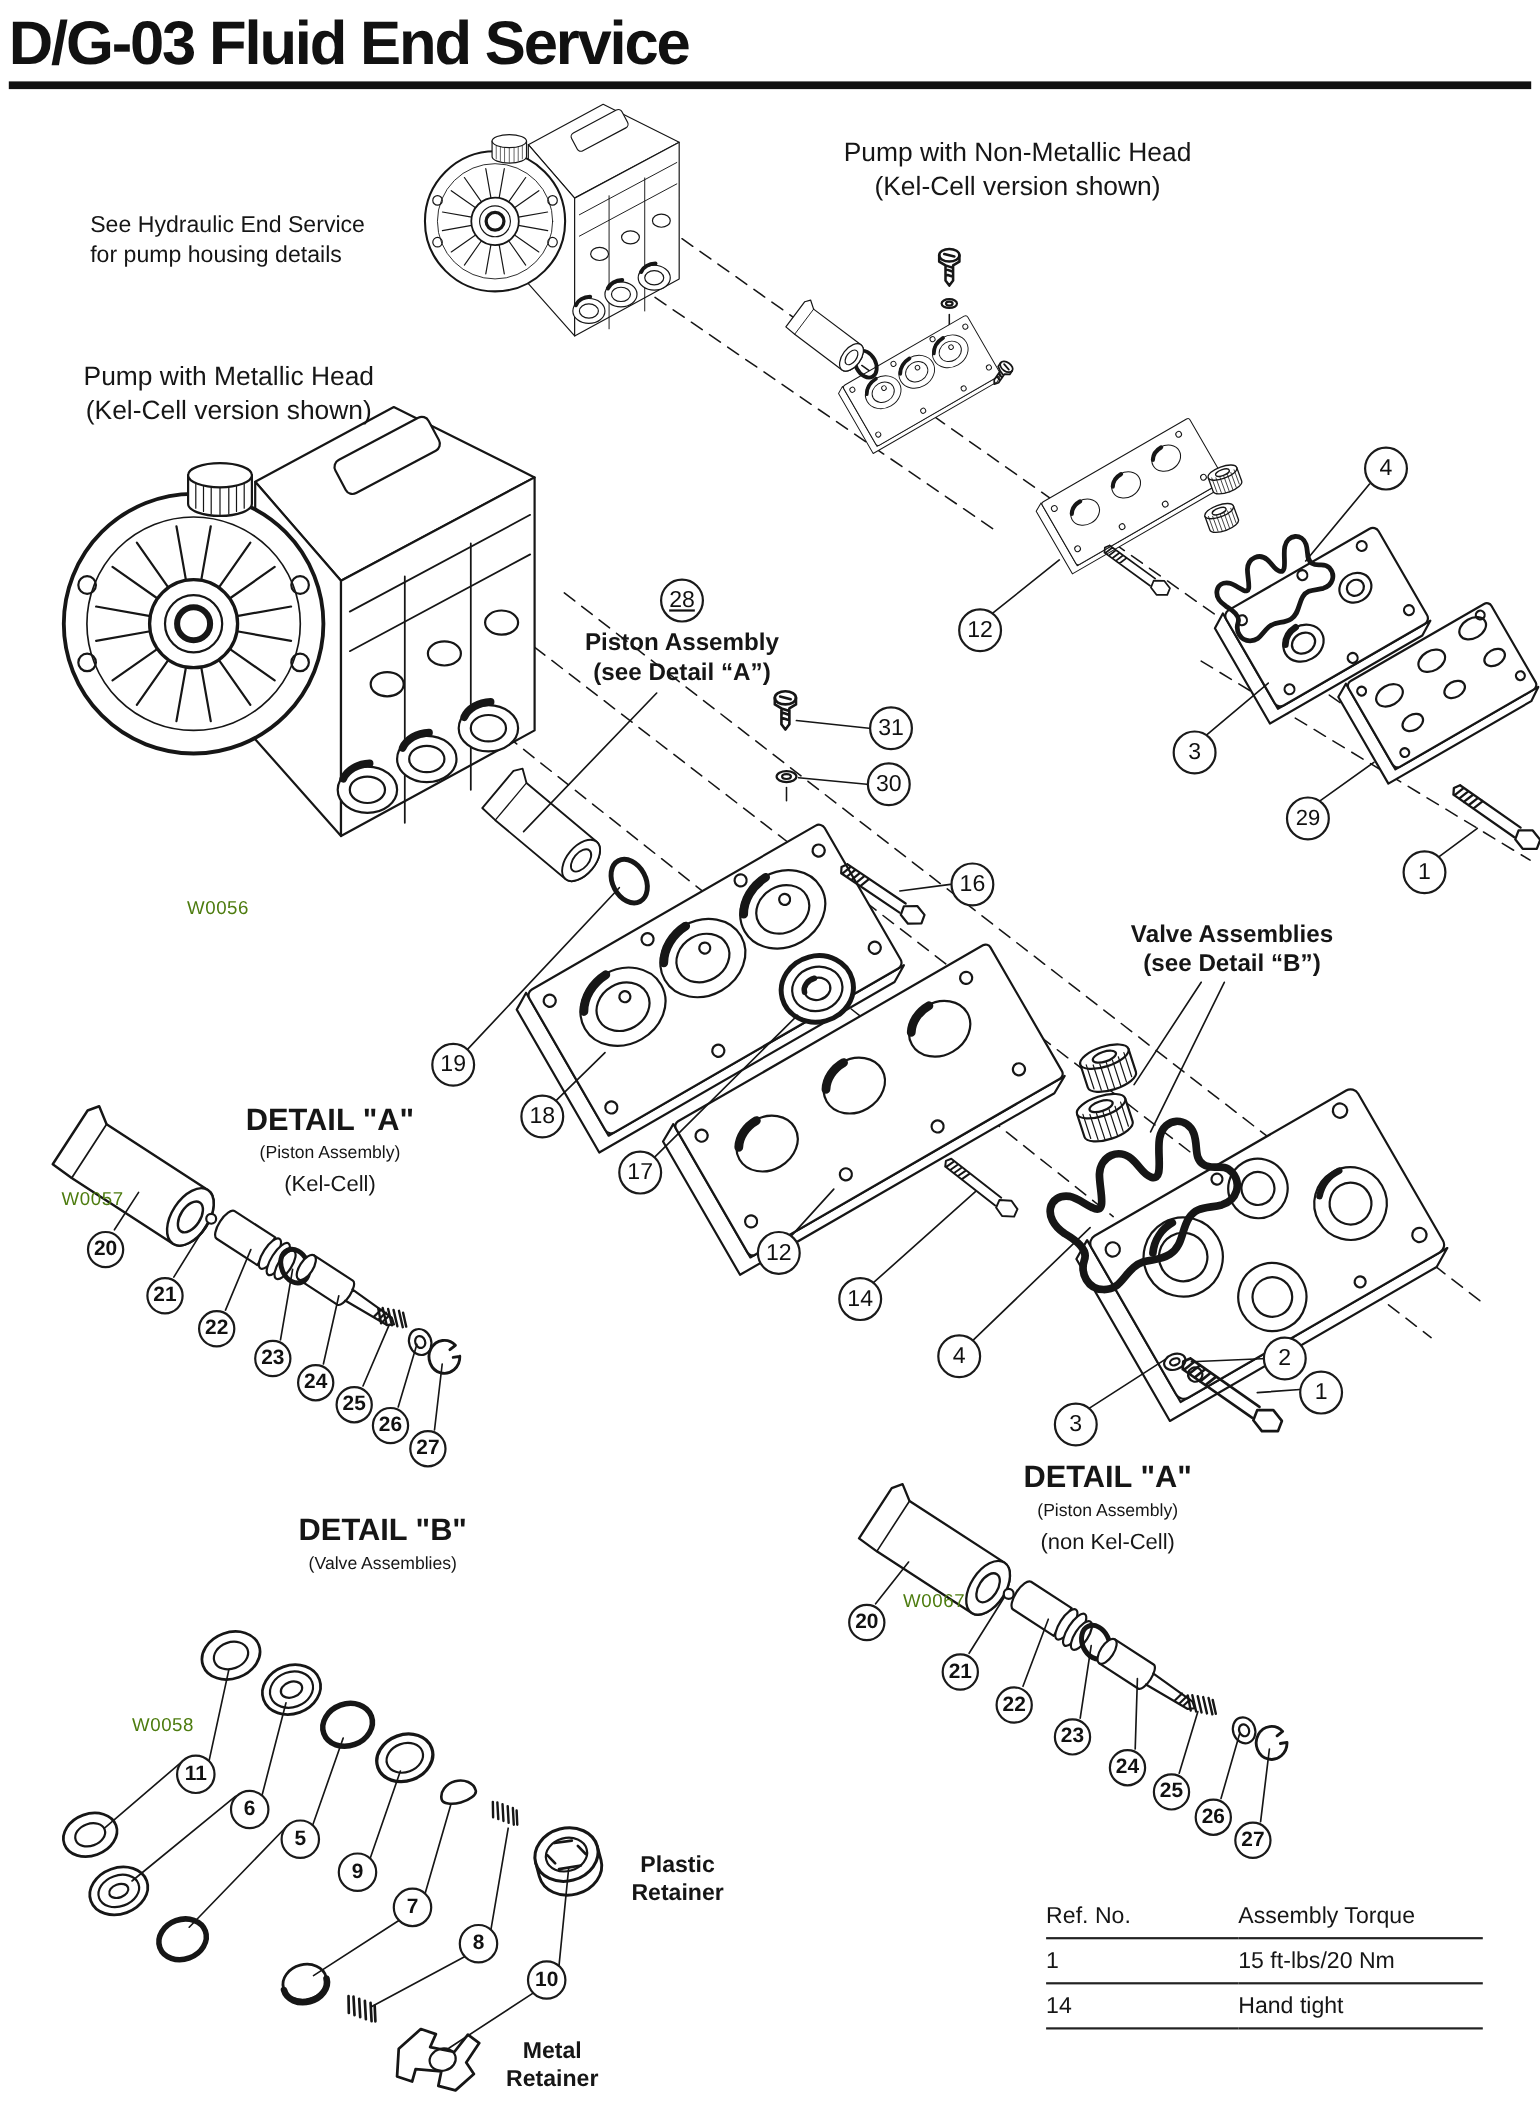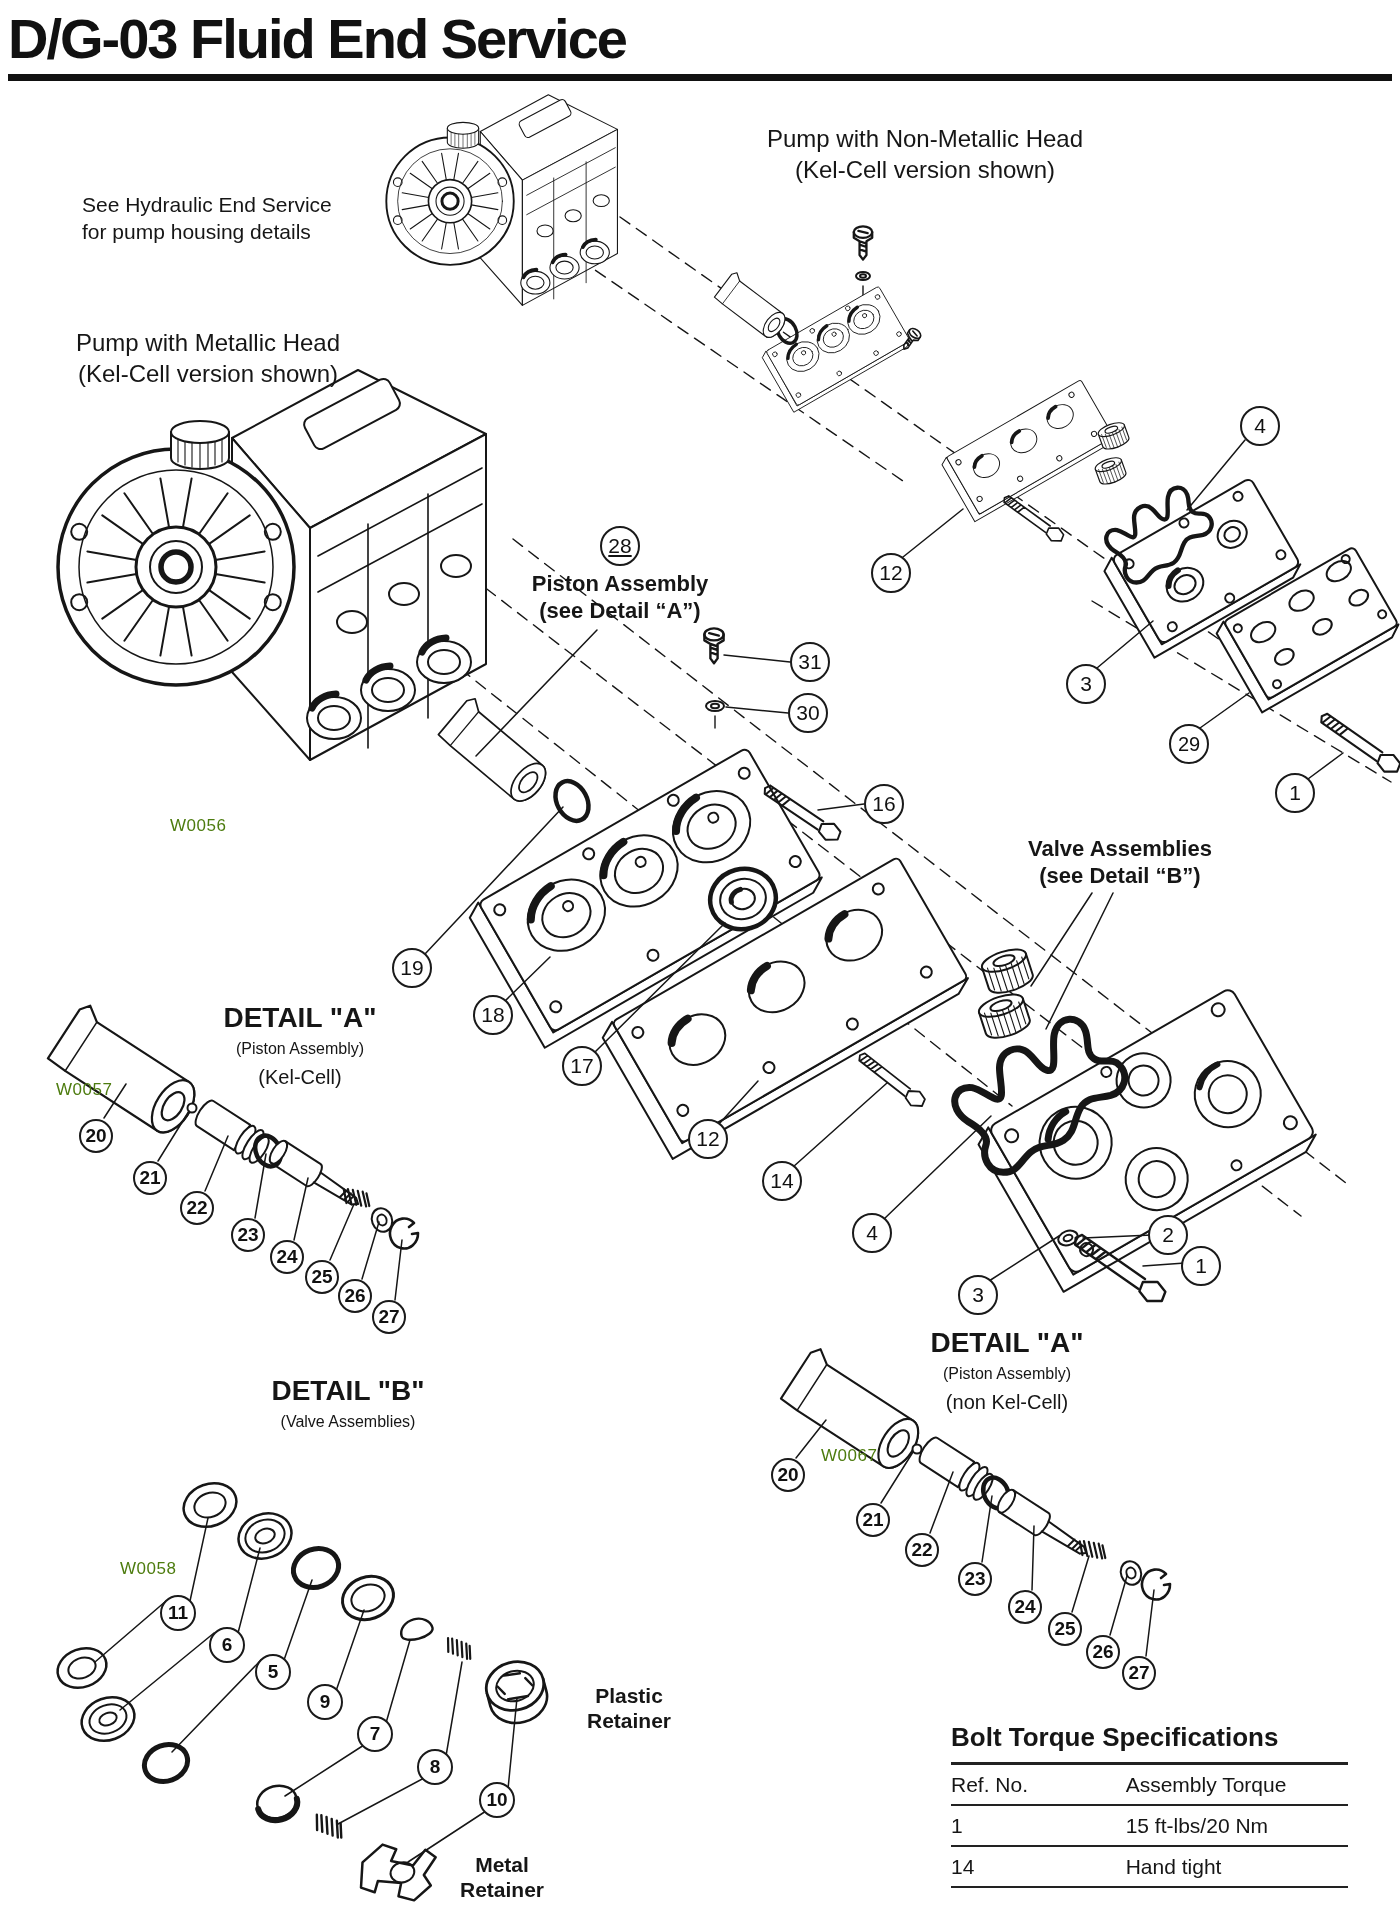--- a/index.html
+++ b/index.html
@@ -466,21 +466,21 @@
     <div class="detail-title">DETAIL "A"</div>
     <div class="detail-sub1">(Piston Assembly)</div>
     <div class="detail-sub2">(non Kel-Cell)</div>
   </div>
 
   <div class="abs t ctr" style="left:198px; top:1377px; width:300px;">
     <div class="detail-title">DETAIL "B"</div>
     <div class="detail-sub1">(Valve Assemblies)</div>
   </div>
 
-  <div class="abs t retainer ctr" style="left:559px; top:1683px; width:140px;">
+  <div class="abs t retainer ctr" style="left:546px; top:1683px; width:140px;">
     <div>Plastic</div>
     <div>Retainer</div>
   </div>
 
   <div class="abs t retainer ctr" style="left:432px; top:1852px; width:140px;">
     <div>Metal</div>
     <div>Retainer</div>
   </div>
 
   <div class="abs photo-id" style="left:170px; top:816px;">W0056</div>
@@ -526,21 +526,20 @@
       <div class="callout bold" style="height: 36px; width: 36px; left: 160px; top: 1595px; font-size: 19px;">11</div>
       <div class="callout bold" style="height: 36px; width: 36px; left: 209px; top: 1627px; font-size: 19px;">6</div>
       <div class="callout bold" style="height: 36px; width: 36px; left: 255px; top: 1654px; font-size: 19px;">5</div>
       <div class="callout bold" style="height: 36px; width: 36px; left: 307px; top: 1684px; font-size: 19px;">9</div>
       <div class="callout bold" style="height: 36px; width: 36px; left: 357px; top: 1716px; font-size: 19px;">7</div>
       <div class="callout bold" style="height: 36px; width: 36px; left: 417px; top: 1749px; font-size: 19px;">8</div>
       <div class="callout bold" style="height: 36px; width: 36px; left: 479px; top: 1782px; font-size: 19px;">10</div>
     </div>
 
   <div id="torque" class="abs">
-    <div id="torque-title">Bolt Torque Specifications</div>
     <table id="torque-table">
       <thead>
         <tr>
           <th>Ref. No.</th>
           <th>Assembly Torque</th>
         </tr>
       </thead>
       <tbody>
           <tr>
             <td>1</td>

